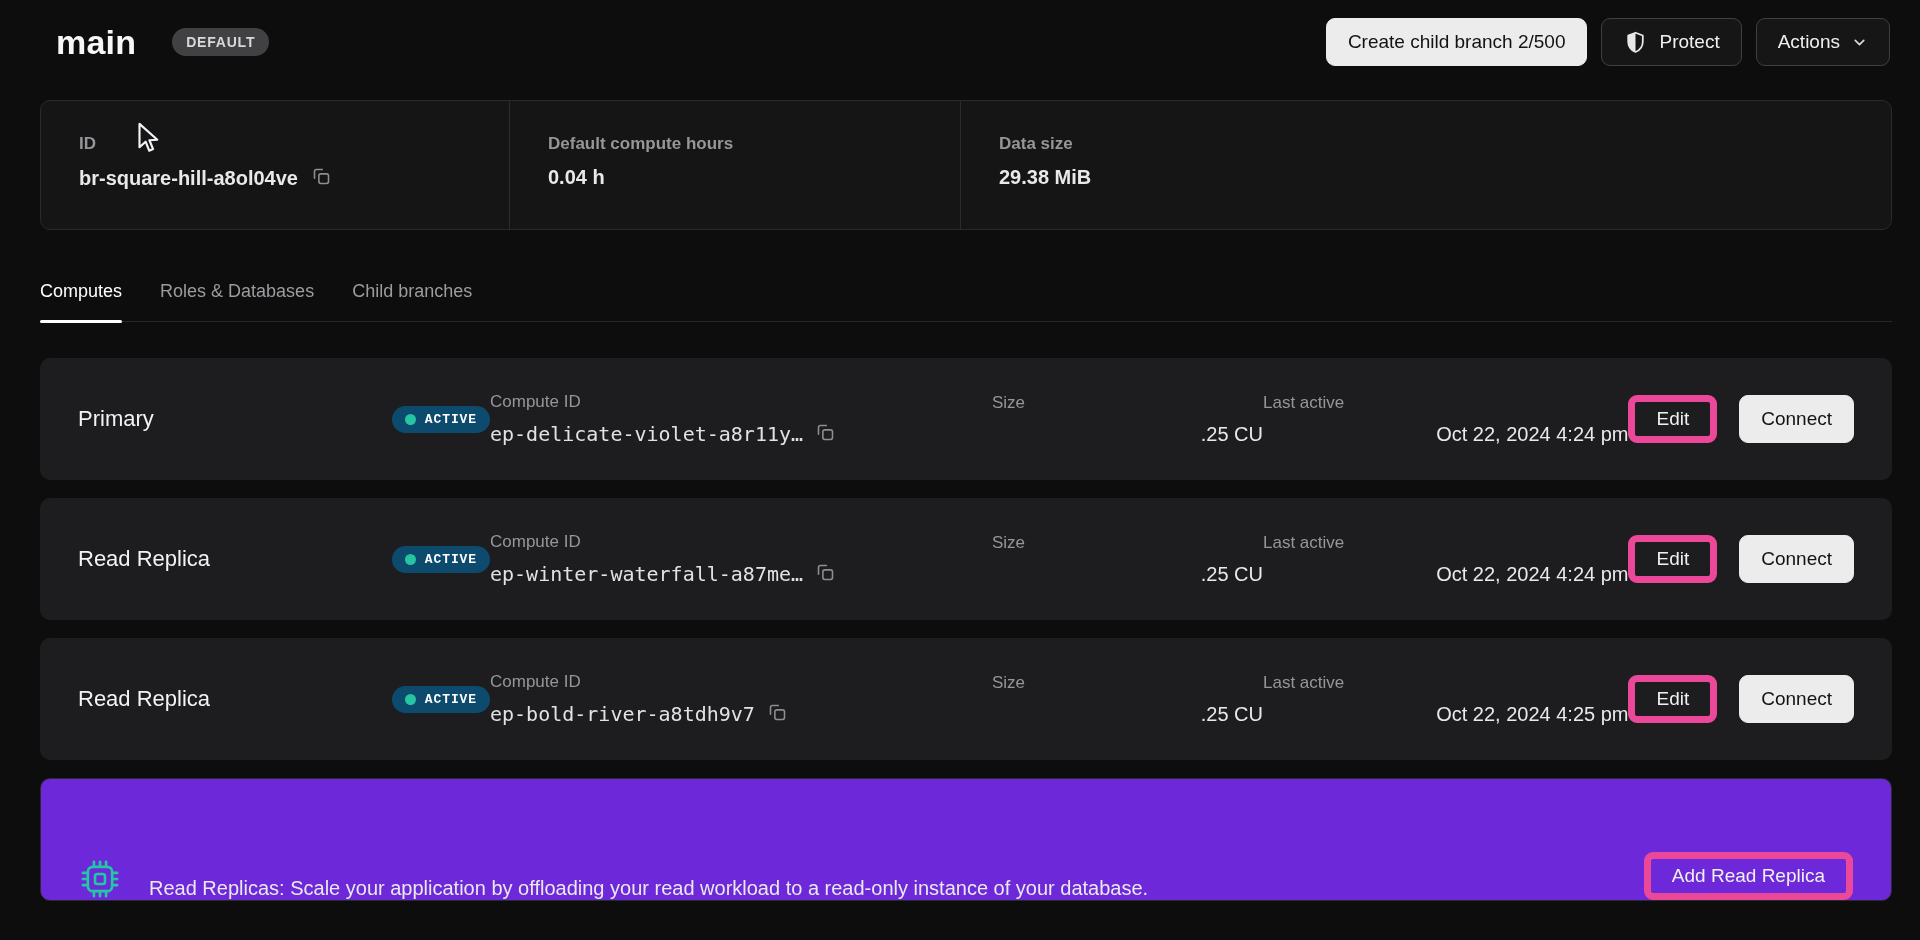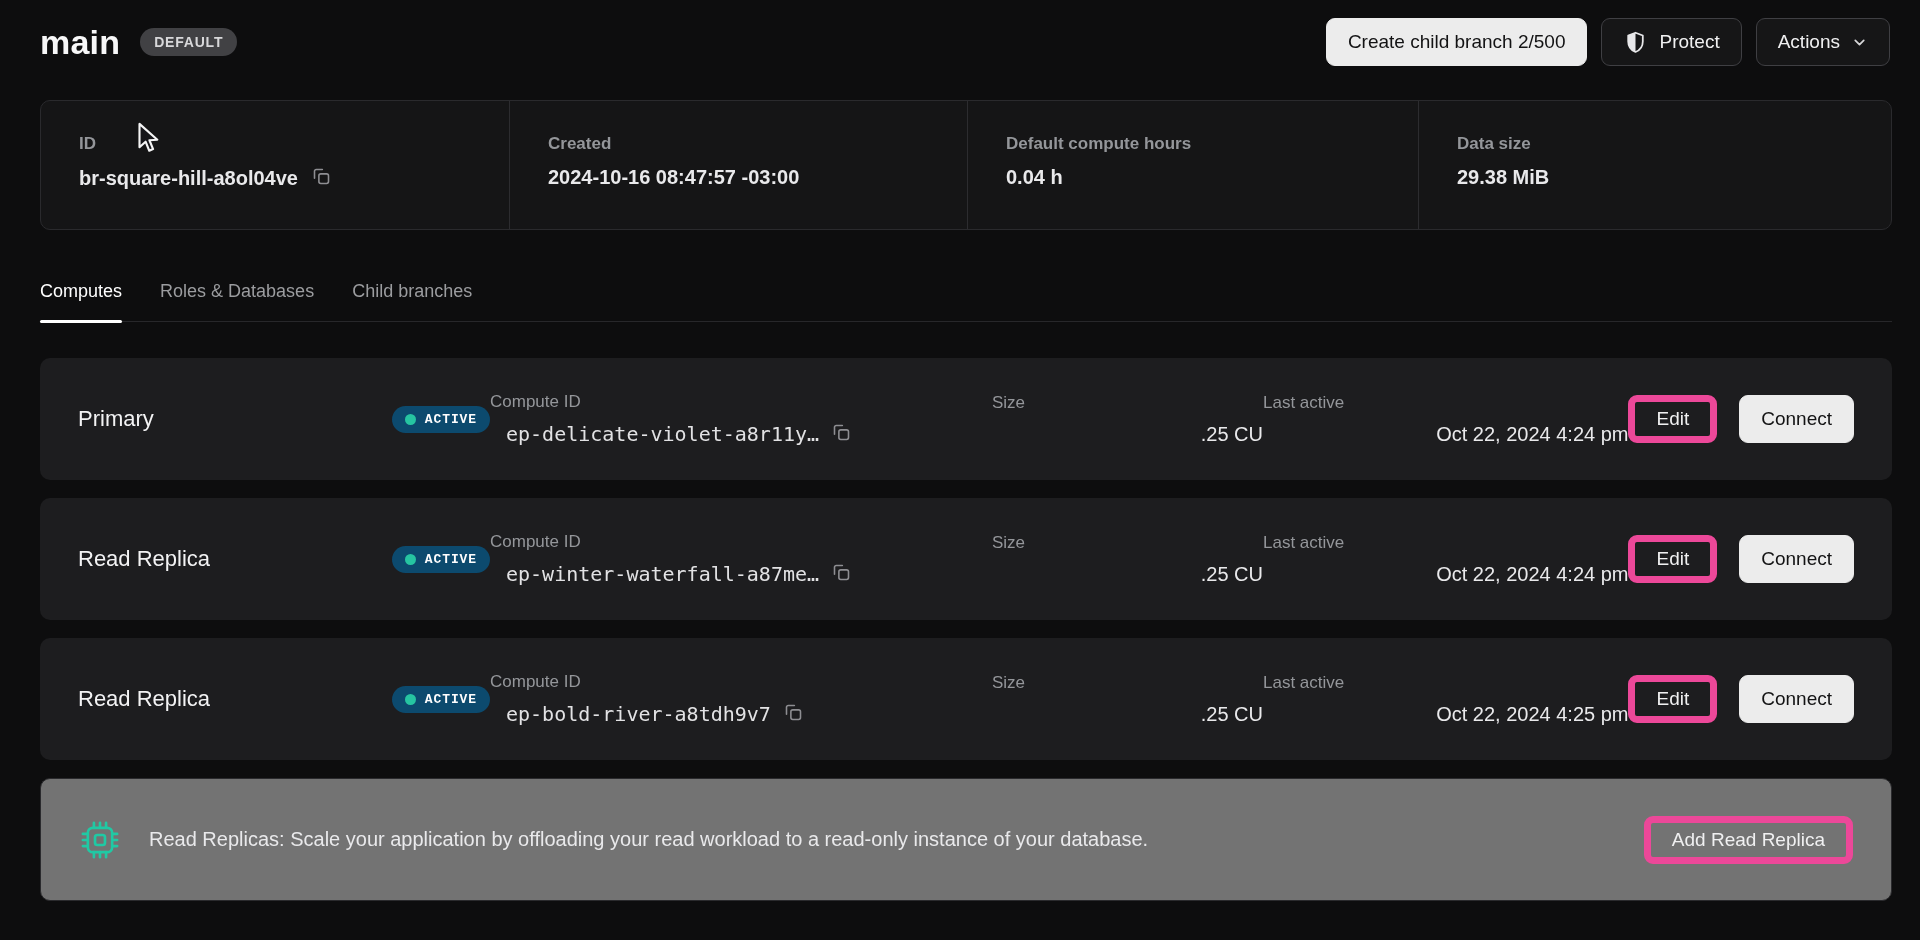--- a/index.html
+++ b/index.html
@@ -7,21 +7,21 @@
   body {
     width:1920px; height:940px; overflow:hidden;
     background:#0d0d0e; color:#eceded;
     font-family:"Liberation Sans", sans-serif;
     position:relative;
   }
   
   .header { display:flex; justify-content:space-between; align-items:center;
             padding:18px 30px 0 40px; height:66px; }
   .title-group { display:flex; align-items:center; gap:20px; }
-  .page-title { margin:0; font-size:34px; font-weight:700; color:#f7f7f8; letter-spacing:.2px; }
+  .page-title { margin:16px; font-size:34px; font-weight:700; color:#f7f7f8; letter-spacing:.2px; }
   .badge-default { background:#414144; color:#d8d8da; font-size:14px; font-weight:700;
                    letter-spacing:.8px; padding:6px 14px; border-radius:999px; }
   .header-actions { display:flex; align-items:center; gap:14px;border-radius:8px; }
   .btn { height:48px; border-radius:9px; font-size:19px; font-family:inherit;
          display:inline-flex; align-items:center; justify-content:center; gap:11px;
          padding:0 21px; cursor:pointer; white-space:nowrap; }
   .btn-light { background:#ececec; border:1px solid #ececec; color:#131314; font-weight:500; }
   .btn-outline { background:#161617; border:1px solid #3f3f43; color:#f0f0f1; font-weight:500; }
   .btn-ghost { background:transparent; border:7px solid #ec4899; color:#f0f0f1; font-weight:500; }
   .icon svg { display:block; }
@@ -51,27 +51,27 @@
   .col-name { width:412px; display:flex; align-items:center; gap:17px;justify-content:space-between; }
   .compute-name { font-size:22px; font-weight:500; color:#f3f3f4; }
   .badge-active { display:inline-flex; align-items:center; gap:9px; background:#0c4a6e;
                   border-radius:999px; padding:6px 13px;font-family:Liberation Mono, monospace; }
   .badge-active .dot { width:11px; height:11px; border-radius:50%; background:#26c4a1; }
   .badge-active .txt { font-size:13px; font-weight:700; letter-spacing:.9px; color:#fdfdfd; }
   .col-compute { width:502px; } .col-size { width:271px; } .col-last { flex:1; }
   .rlabel { font-size:17px; color:#94969a; margin-bottom:10px; }
   .rvalue { font-size:20px; color:#e9e9eb;text-align:right; }
   .idrow { display:flex; align-items:center; gap:12px; }
-  .mono { font-family:"DejaVu Sans Mono","Liberation Mono",monospace; font-size:20px; color:#e2e2e4;margin-left:16px; }
+  .mono { font-family:"DejaVu Sans Mono","Liberation Mono",monospace; font-size:20px; color:#e2e2e4; }
   .col-actions { display:flex; align-items:center; gap:22px; }
 
   
-  .banner { margin:18px 28px 0 40px; height:123px; background:#737373;
+  .banner { margin:18px 28px 0 40px; height:123px; background:#6d28d9;
             border:1px solid #2a2a2d; border-radius:10px; display:flex;
-            align-items:center; padding:0 38px; gap:28px; }
+            align-items:flex-end; padding:0 38px; gap:28px; }
   .banner-text { font-size:20px; color:#e9e9eb; }
   .banner .btn { margin-left:auto; }
 
   
   .cursor { position:absolute; left:133px; top:121px; pointer-events:none; }
 </style>
 </head>
 <body>
 
 <div class="header">
@@ -108,26 +108,20 @@
     <div class="dlabel">ID</div>
     <div class="dvalue">
       <span>br-square-hill-a8ol04ve</span>
       <button class="copy-btn">
         <svg width="21" height="21" viewBox="0 0 24 24" fill="none" stroke="currentColor" stroke-width="1.8" stroke-linecap="round">
           <path d="M13 4 H6 a2 2 0 0 0 -2 2 v8"></path>
           <rect x="9" y="9" width="11" height="11" rx="2.2"></rect>
         </svg>
       </button>
     </div>
-  </div>
-  <div class="dfield df-2">
-    <div class="dlabel">Created</div>
-    <div class="dvalue">
-        <span>2024-10-16 08:47:57 -03:00</span>
-      </div>
   </div>
   <div class="dfield df-3">
     <div class="dlabel">Default compute hours</div>
     <div class="dvalue">
         <span>0.04 h</span>
       </div>
   </div>
   <div class="dfield df-4">
     <div class="dlabel">Data size</div>
     <div class="dvalue">

